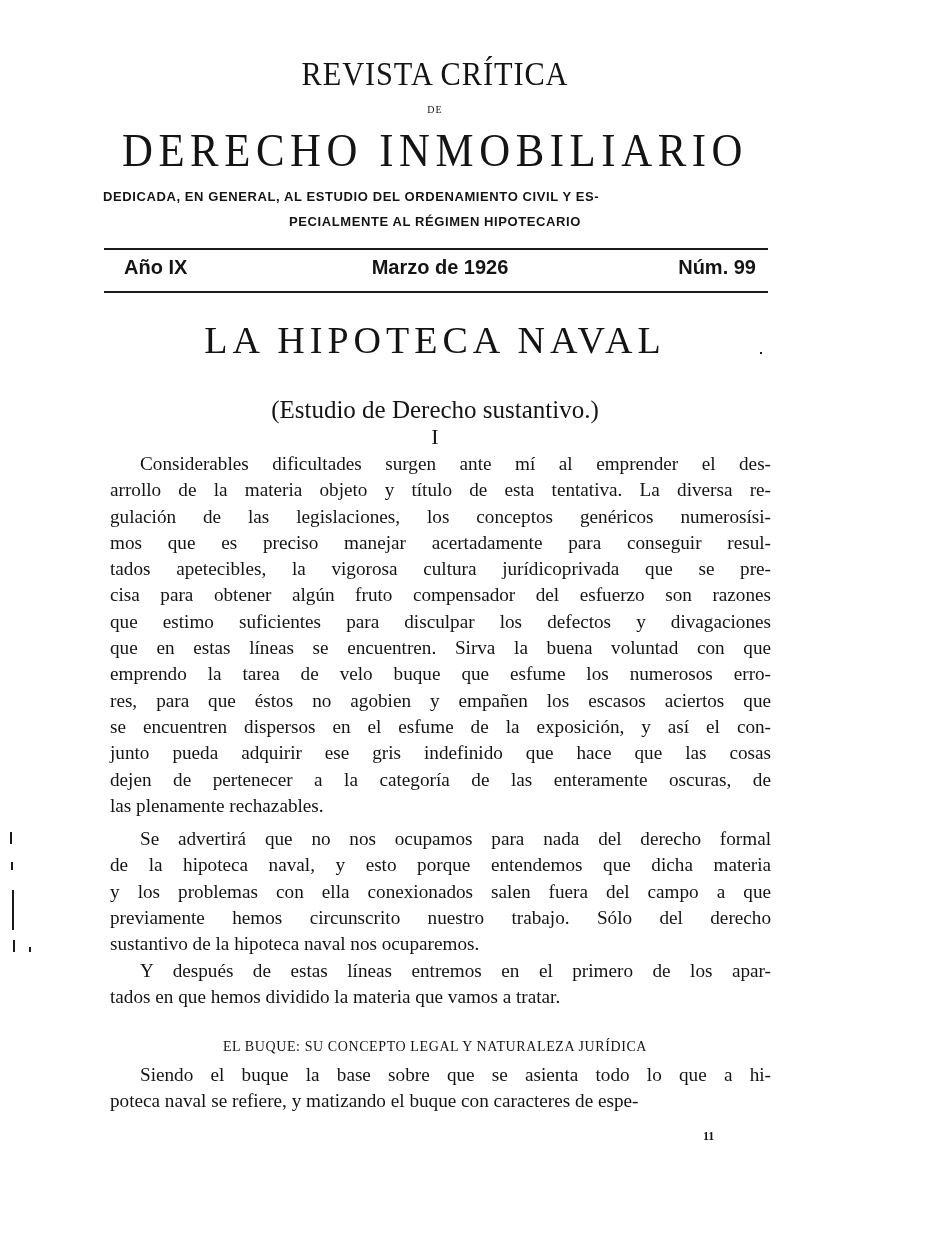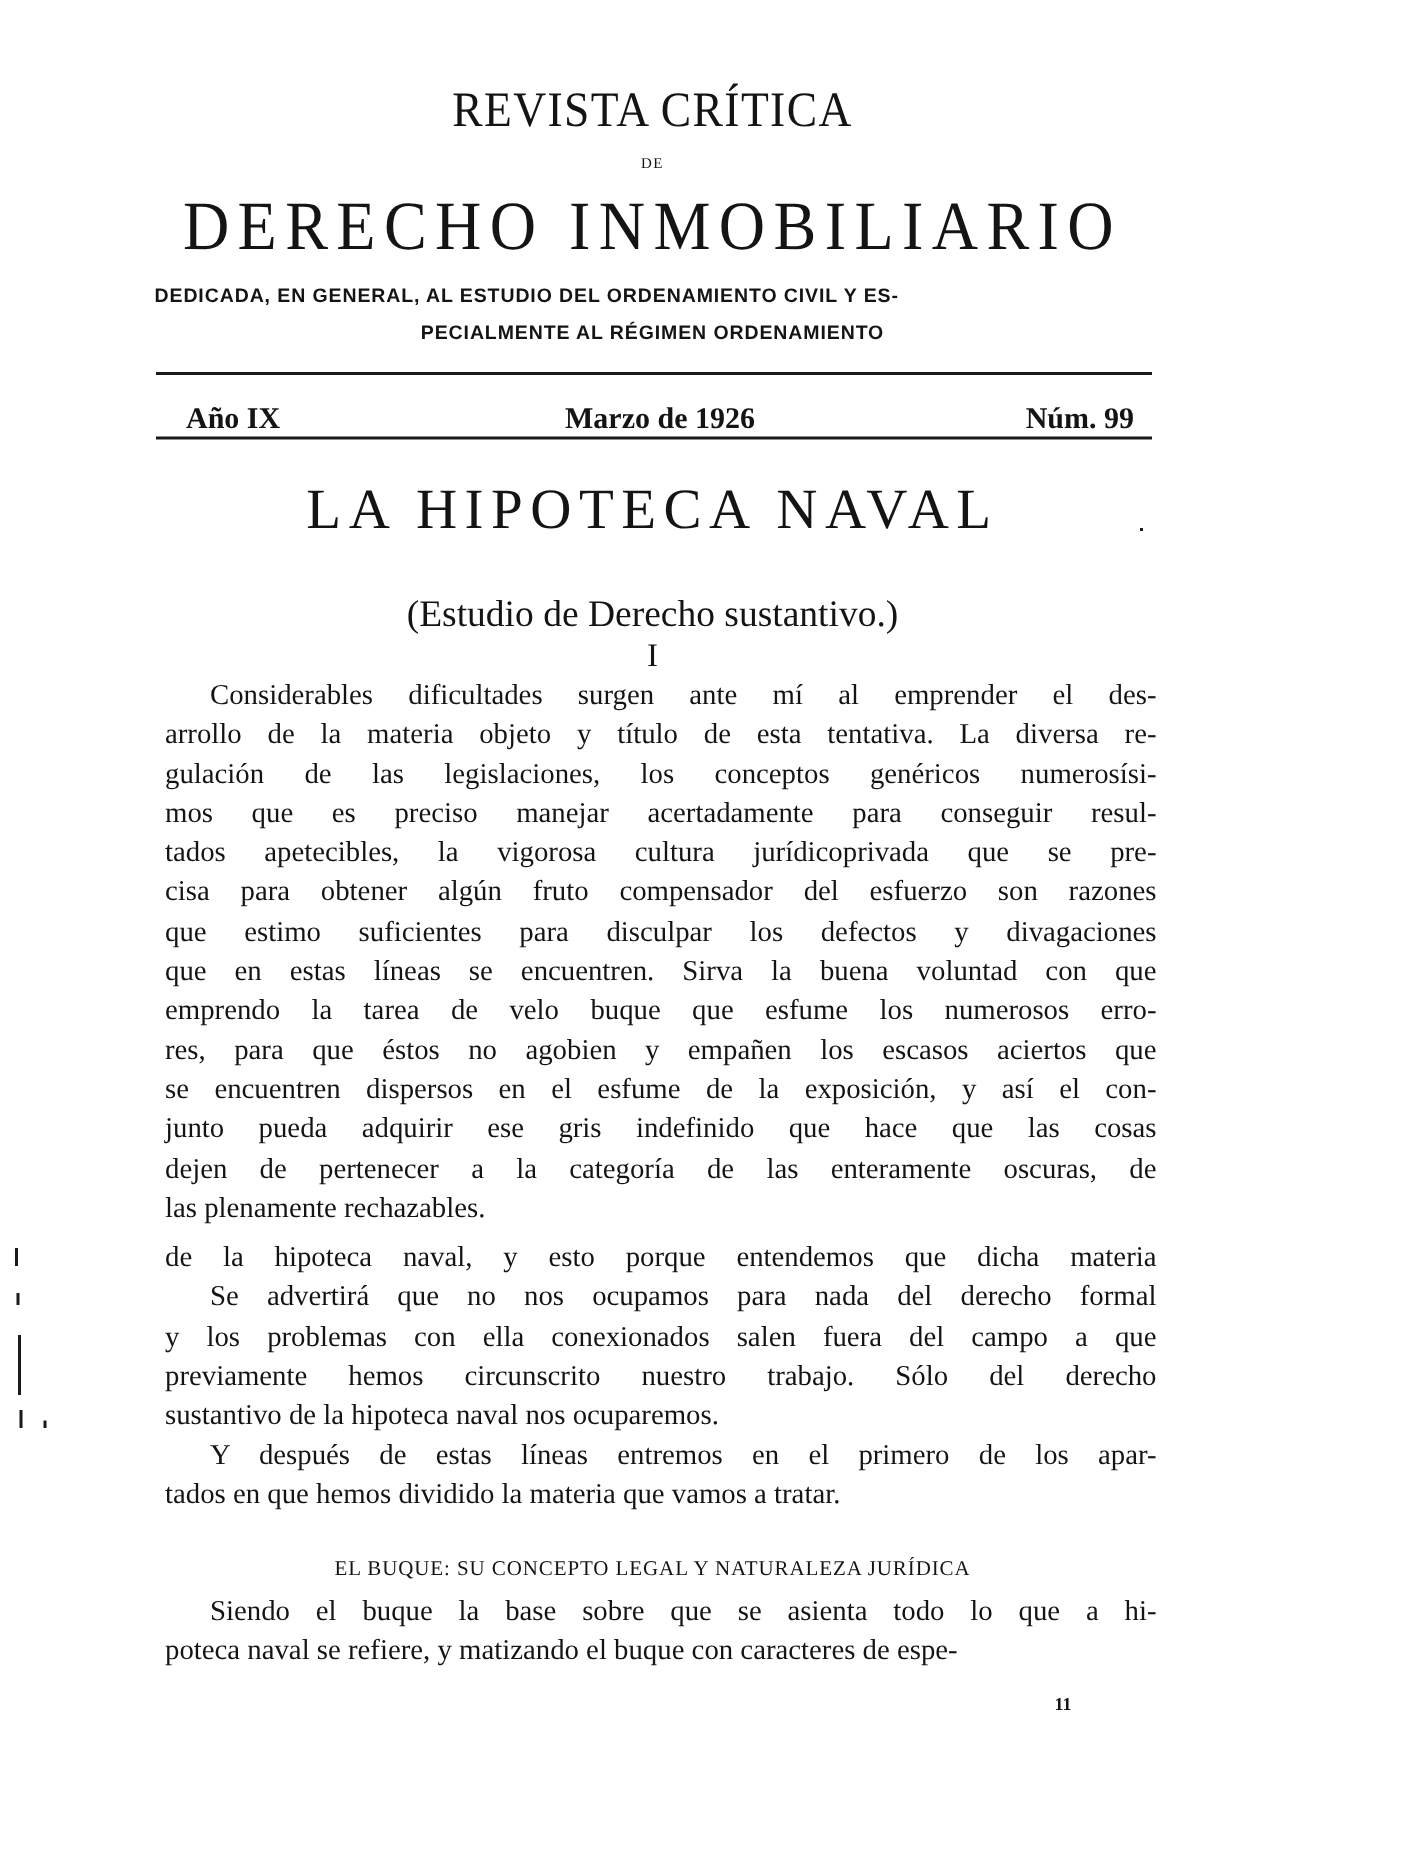--- a/index.html
+++ b/index.html
@@ -70,24 +70,23 @@
       border-top: 2px solid #1a1a1a;
     }
     .rule-top { top: 248px; }
     .rule-bottom { top: 291px; }
     .issue-row {
       position: absolute;
       top: 256px;
       left: 124px;
       width: 632px;
       height: 28px;
-      font-family: Liberation Serif, serif;
+      font-family: Liberation Sans, sans-serif;
       font-size: 20px;
       font-weight: bold;
-      margin-top: 12px;
     }
     .issue-year { position: absolute; left: 0; top: 0; }
     .issue-date { position: absolute; left: 0; width: 632px; text-align: center; top: 0; }
     .issue-number { position: absolute; right: 0; top: 0; }
 
     .article-title {
       top: 318px;
       font-size: 38px;
       letter-spacing: 5px;
     }
@@ -144,21 +143,21 @@
 </head>
 <body>
 
 <div class="page">
 
   <div class="center-line journal-title">REVISTA CRÍTICA</div>
   <div class="center-line journal-de">DE</div>
   <div class="center-line journal-subject">DERECHO INMOBILIARIO</div>
 
   <div class="journal-dedication dedication-1">DEDICADA, EN GENERAL, AL ESTUDIO DEL ORDENAMIENTO CIVIL Y ES-</div>
-  <div class="journal-dedication dedication-2">PECIALMENTE AL RÉGIMEN ORDENAMIENTO</div>
+  <div class="journal-dedication dedication-2">PECIALMENTE AL RÉGIMEN HIPOTECARIO</div>
 
   <div class="rule rule-top"></div>
   <div class="issue-row">
     <span class="issue-year">Año IX</span>
     <span class="issue-date">Marzo de 1926</span>
     <span class="issue-number">Núm. 99</span>
   </div>
   <div class="rule rule-bottom"></div>
 
   <div class="center-line article-title">LA HIPOTECA NAVAL</div>
@@ -175,22 +174,22 @@
       <span class="body-line">que estimo suficientes para disculpar los defectos y divagaciones</span>
       <span class="body-line">que en estas líneas se encuentren. Sirva la buena voluntad con que</span>
       <span class="body-line">emprendo la tarea de velo buque que esfume los numerosos erro-</span>
       <span class="body-line">res, para que éstos no agobien y empañen los escasos aciertos que</span>
       <span class="body-line">se encuentren dispersos en el esfume de la exposición, y así el con-</span>
       <span class="body-line">junto pueda adquirir ese gris indefinido que hace que las cosas</span>
       <span class="body-line">dejen de pertenecer a la categoría de las enteramente oscuras, de</span>
       <span class="body-line last">las plenamente rechazables.</span>
     </div>
   <div class="body-text para-2">
+      <span class="body-line indent">Se advertirá que no nos ocupamos para nada del derecho formal</span>
       <span class="body-line">de la hipoteca naval, y esto porque entendemos que dicha materia</span>
-      <span class="body-line indent">Se advertirá que no nos ocupamos para nada del derecho formal</span>
       <span class="body-line">y los problemas con ella conexionados salen fuera del campo a que</span>
       <span class="body-line">previamente hemos circunscrito nuestro trabajo. Sólo del derecho</span>
       <span class="body-line last">sustantivo de la hipoteca naval nos ocuparemos.</span>
     </div>
   <div class="body-text para-3">
       <span class="body-line indent">Y después de estas líneas entremos en el primero de los apar-</span>
       <span class="body-line last">tados en que hemos dividido la materia que vamos a tratar.</span>
     </div>
 
   <div class="center-line section-heading">EL BUQUE: SU CONCEPTO LEGAL Y NATURALEZA JURÍDICA</div>

